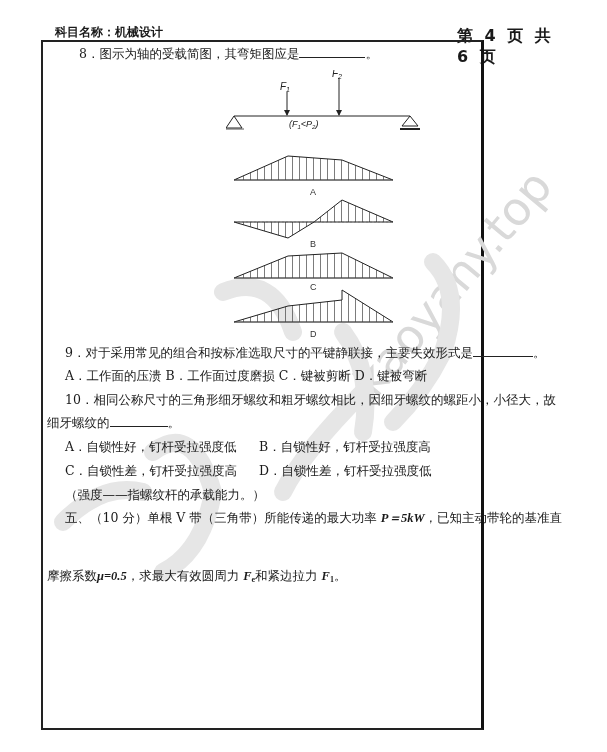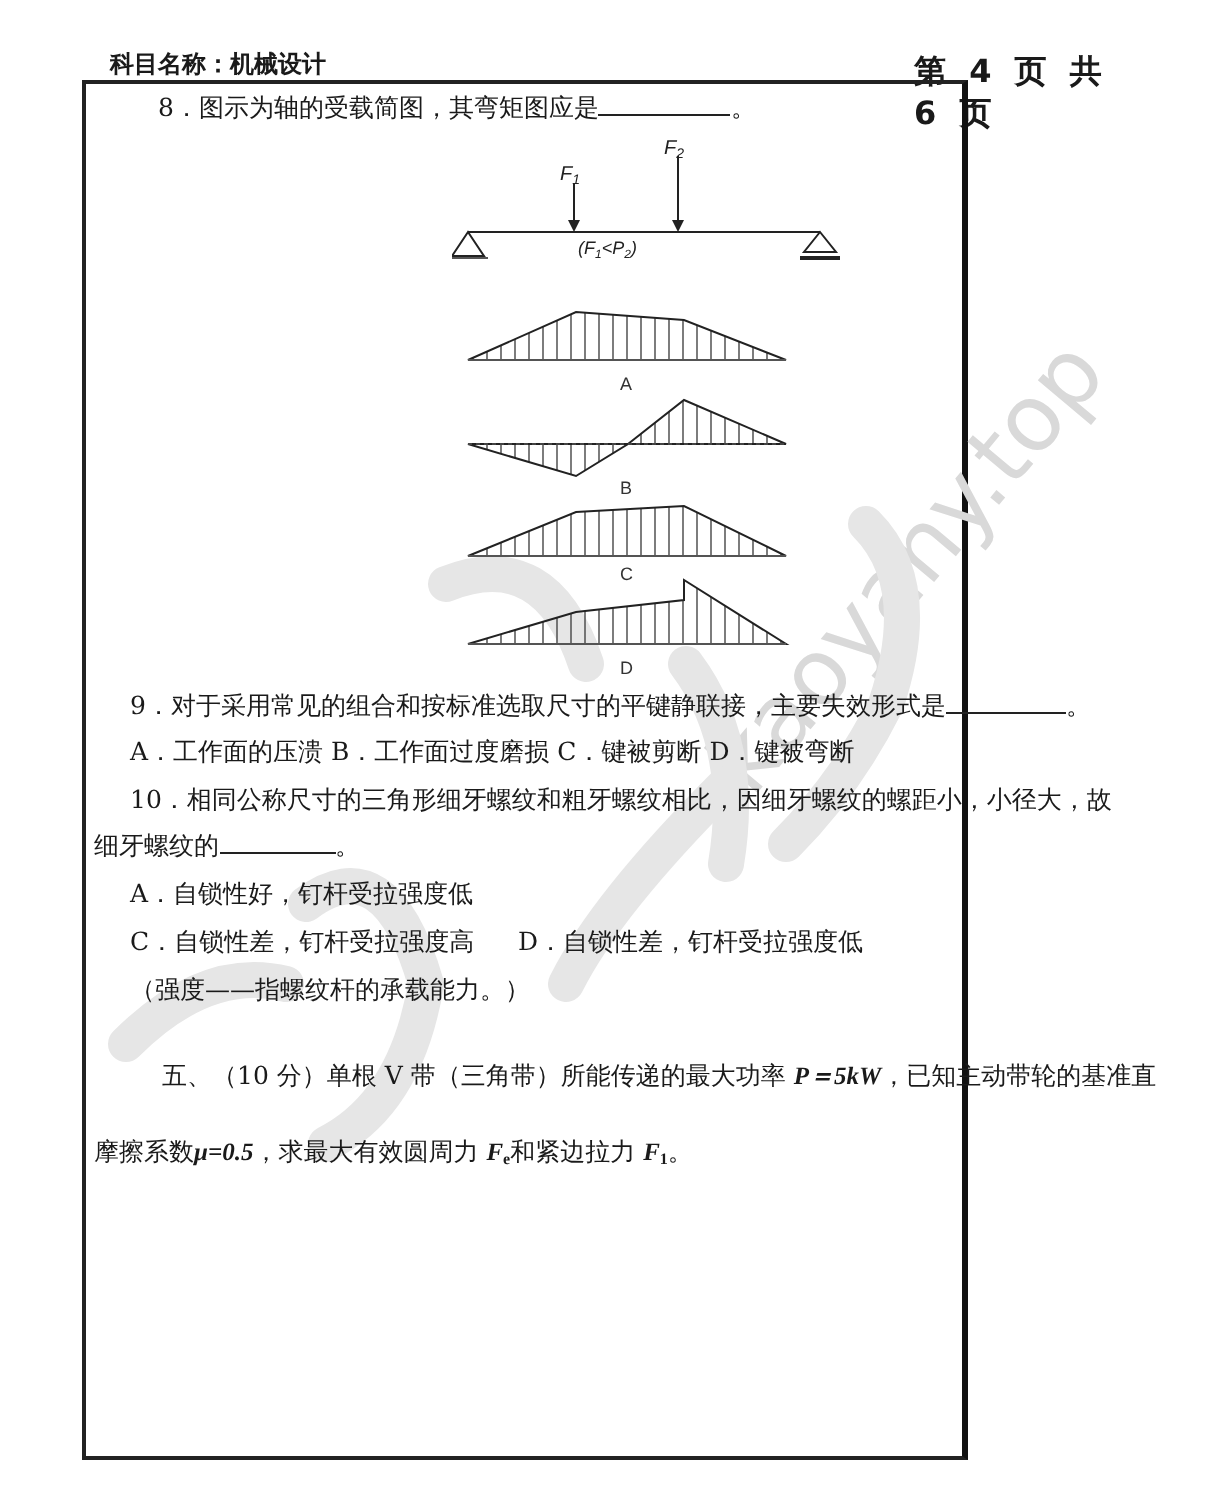--- a/index.html
+++ b/index.html
@@ -98,24 +98,25 @@
     <div class="line" style="left:22px; top:303px;">
       <span>9．对于采用常见的组合和按标准选取尺寸的平键静联接，主要失效形式是</span><span class="blank" style="width:60px;"></span><span>。</span>
     </div>
     <div class="line" style="left:22px; top:326px;">A．工作面的压溃  B．工作面过度磨损  C．键被剪断  D．键被弯断</div>
 
     <div class="line" style="left:22px; top:350px;">10．相同公称尺寸的三角形细牙螺纹和粗牙螺纹相比，因细牙螺纹的螺距小，小径大，故</div>
     <div class="line" style="left:4px; top:373px;">
       <span>细牙螺纹的</span><span class="blank" style="width:58px;"></span><span>。</span>
     </div>
     <div class="line" style="left:22px; top:397px;">A．自锁性好，钉杆受拉强度低</div>
+    <div class="line" style="left:216px; top:397px;">B．自锁性好，钉杆受拉强度高</div>
     <div class="line" style="left:22px; top:421px;">C．自锁性差，钉杆受拉强度高</div>
     <div class="line" style="left:216px; top:421px;">D．自锁性差，钉杆受拉强度低</div>
     <div class="line" style="left:22px; top:445px;">（强度——指螺纹杆的承载能力。）</div>
 
-    <div class="line" style="left:38px; top:468px;margin-top:20px;">
+    <div class="line" style="left:22px; top:468px;">
       <span>五、（10 分）单根 V 带（三角带）所能传递的最大功率 </span><span class="bi">P＝5kW</span><span>，已知主动带轮的基准直</span>
     </div>
     <div class="line" style="left:4px; top:526px;">
       <span>摩擦系数</span><span class="bi">μ=0.5</span><span>，求最大有效圆周力 </span><span class="bi">F</span><sub class="b">e</sub><span>和紧边拉力 </span><span class="bi">F</span><sub class="b">1</sub><span>。</span>
     </div>
   </div>
 </div>
 
 </body></html>

